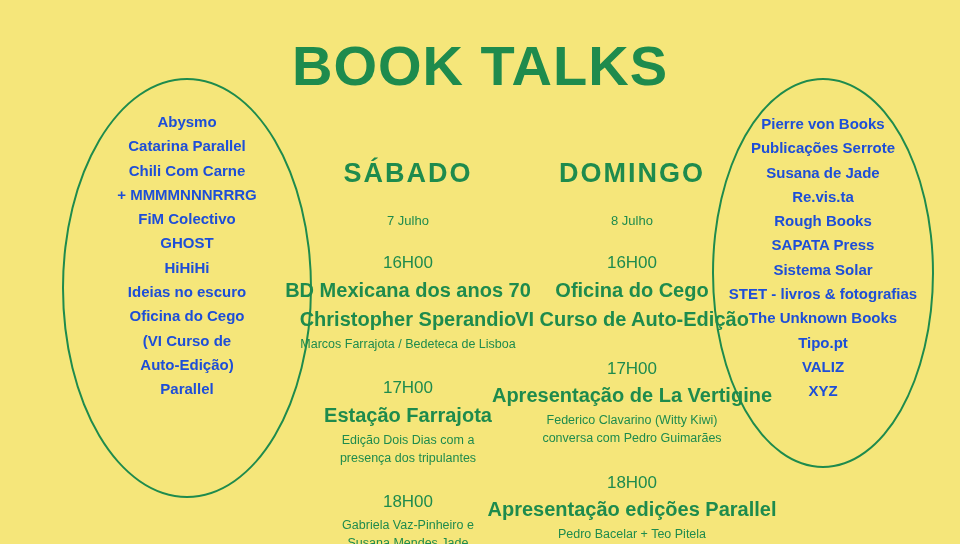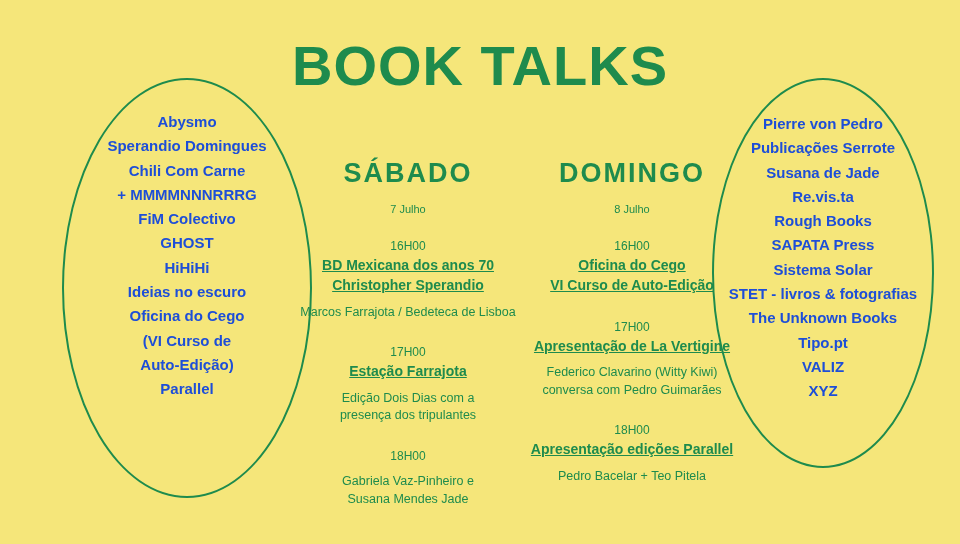--- a/index.html
+++ b/index.html
@@ -88,75 +88,74 @@
   .day-col-sun { left: 482px; }
 
   .day-name {
     font-size: 27px;
     font-weight: bold;
     letter-spacing: 2px;
     line-height: 1.15;
     text-align: center;
   }
   .day-date {
-    font-size: 11px;
-    margin-top: 14px;
+    font-size: 13px;
+    margin-top: 24px;
     font-weight: normal;
   }
 
   .slot {
     margin-top: 22px;
   }
   .slot-time {
-    font-size: 12px;
+    font-size: 17px;
     font-weight: normal;
     line-height: 1.5;
   }
   .slot-title {
-    font-size: 14px;
-    font-weight: bold;
-    text-decoration: underline;
+    font-size: 20px;
+    font-weight: bold;
     line-height: 1.45;
     white-space: pre-line;
   }
   .slot-sub {
     font-size: 12.5px;
     font-weight: normal;
     line-height: 1.42;
-    margin-top: 8px;
+    margin-top: 2px;
     white-space: pre-line;
   }
 </style>
 </head>
 <body>
 
 <div class="poster">
 
   <div class="title">BOOK TALKS</div>
 
   <div class="ellipse ellipse-left"></div>
   <div class="ellipse ellipse-right"></div>
 
   <div class="pub-list pub-list-left">
     <div>Abysmo</div>
-    <div>Sperandio Domingues</div>
+    <div>Catarina Parallel</div>
     <div>Chili Com Carne
 + MMMMNNNRRRG</div>
     <div>FiM Colectivo</div>
     <div>GHOST</div>
     <div>HiHiHi</div>
     <div>Ideias no escuro</div>
     <div>Oficina do Cego
 (VI Curso de
 Auto-Edição)</div>
     <div>Parallel</div>
   </div>
 
   <div class="pub-list pub-list-right">
-    <div>Pierre von Pedro</div>
+    <div>Pierre von Books</div>
     <div>Publicações Serrote</div>
     <div>Susana de Jade</div>
     <div>Re.vis.ta</div>
     <div>Rough Books</div>
     <div>SAPATA Press</div>
     <div>Sistema Solar</div>
     <div>STET - livros &amp; fotografias</div>
     <div>The Unknown Books</div>
     <div>Tipo.pt</div>
     <div>VALIZ</div>

